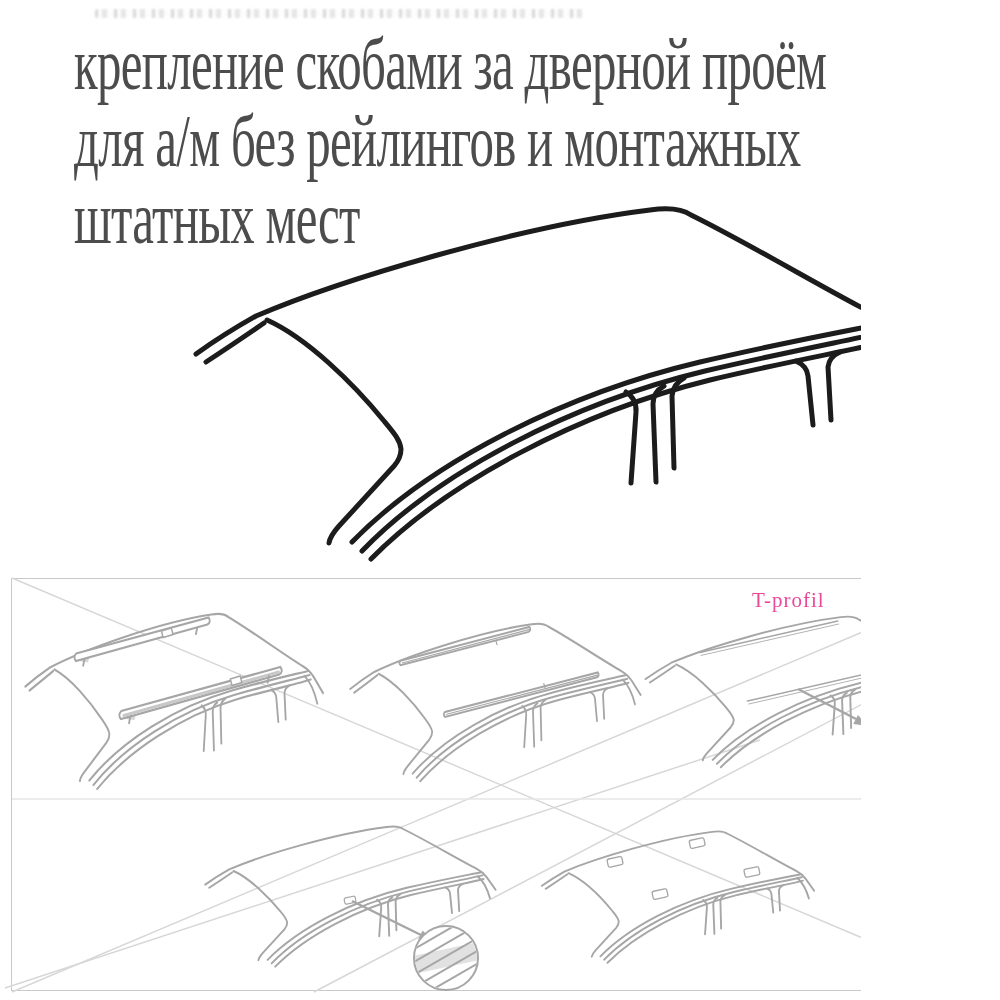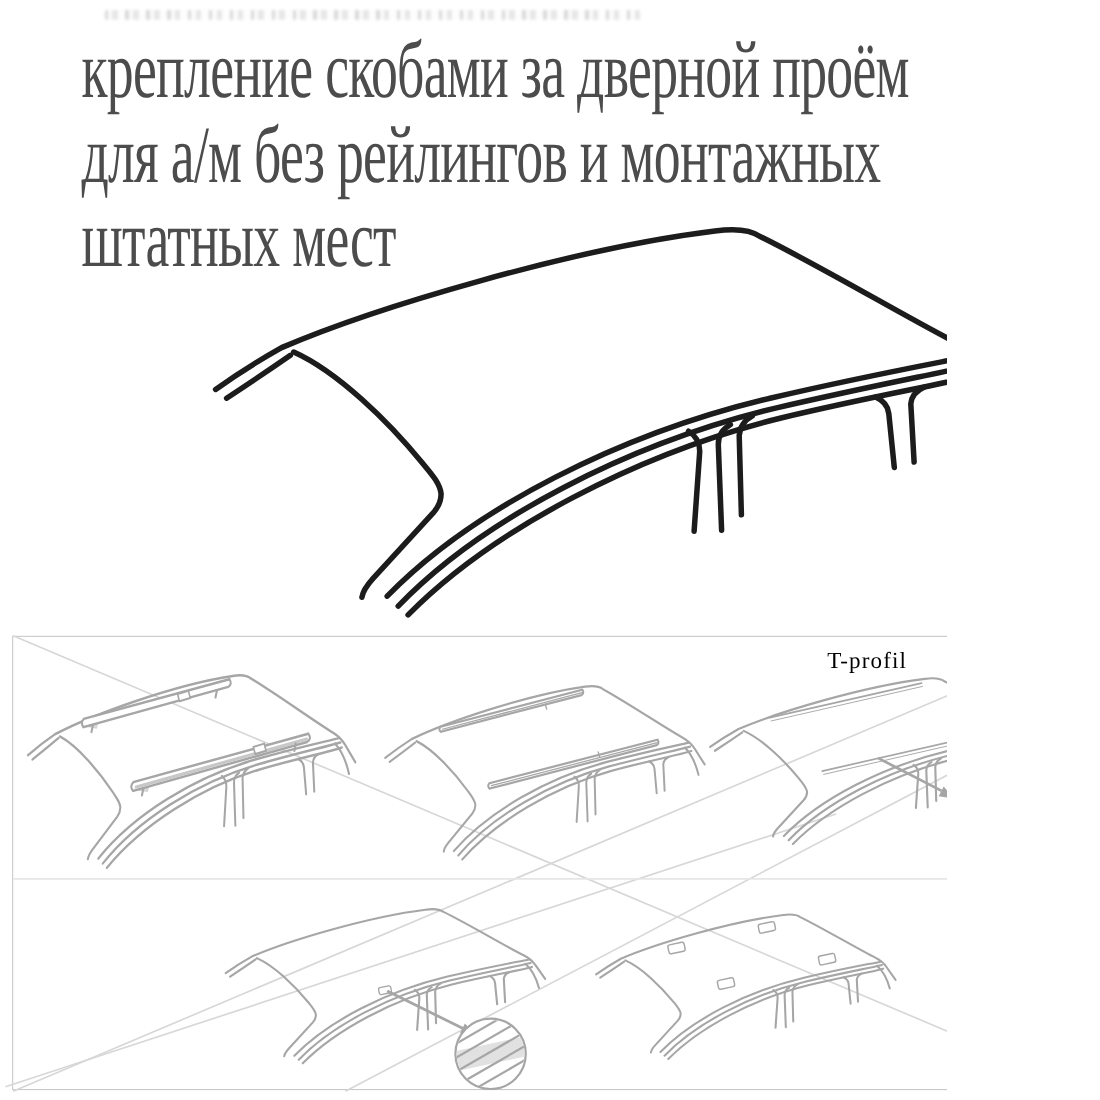--- a/index.html
+++ b/index.html
@@ -19,21 +19,21 @@
     position:absolute;left:74px;top:26px;
     color:#4c4c4c;font-size:74px;line-height:77px;letter-spacing:-1px;
     transform:scaleX(0.66);transform-origin:0 0;white-space:nowrap;
   }
   .panel{
     position:absolute;left:11px;top:578px;width:977px;height:413px;
     border:1px solid #c9c9c9;background:#ffffff;box-sizing:border-box;
   }
   .tprofil{
     position:absolute;left:752px;top:588px;
-    color:#000000;font-size:21px;letter-spacing:1px;
+    color:#ec4899;font-size:21px;letter-spacing:1px;
   }
   svg.layer{position:absolute;left:0;top:0;width:1000px;height:1000px;}
 </style>
 </head>
 <body>
 
 <div class="stage">
 
   <div class="watermark"></div>
 

